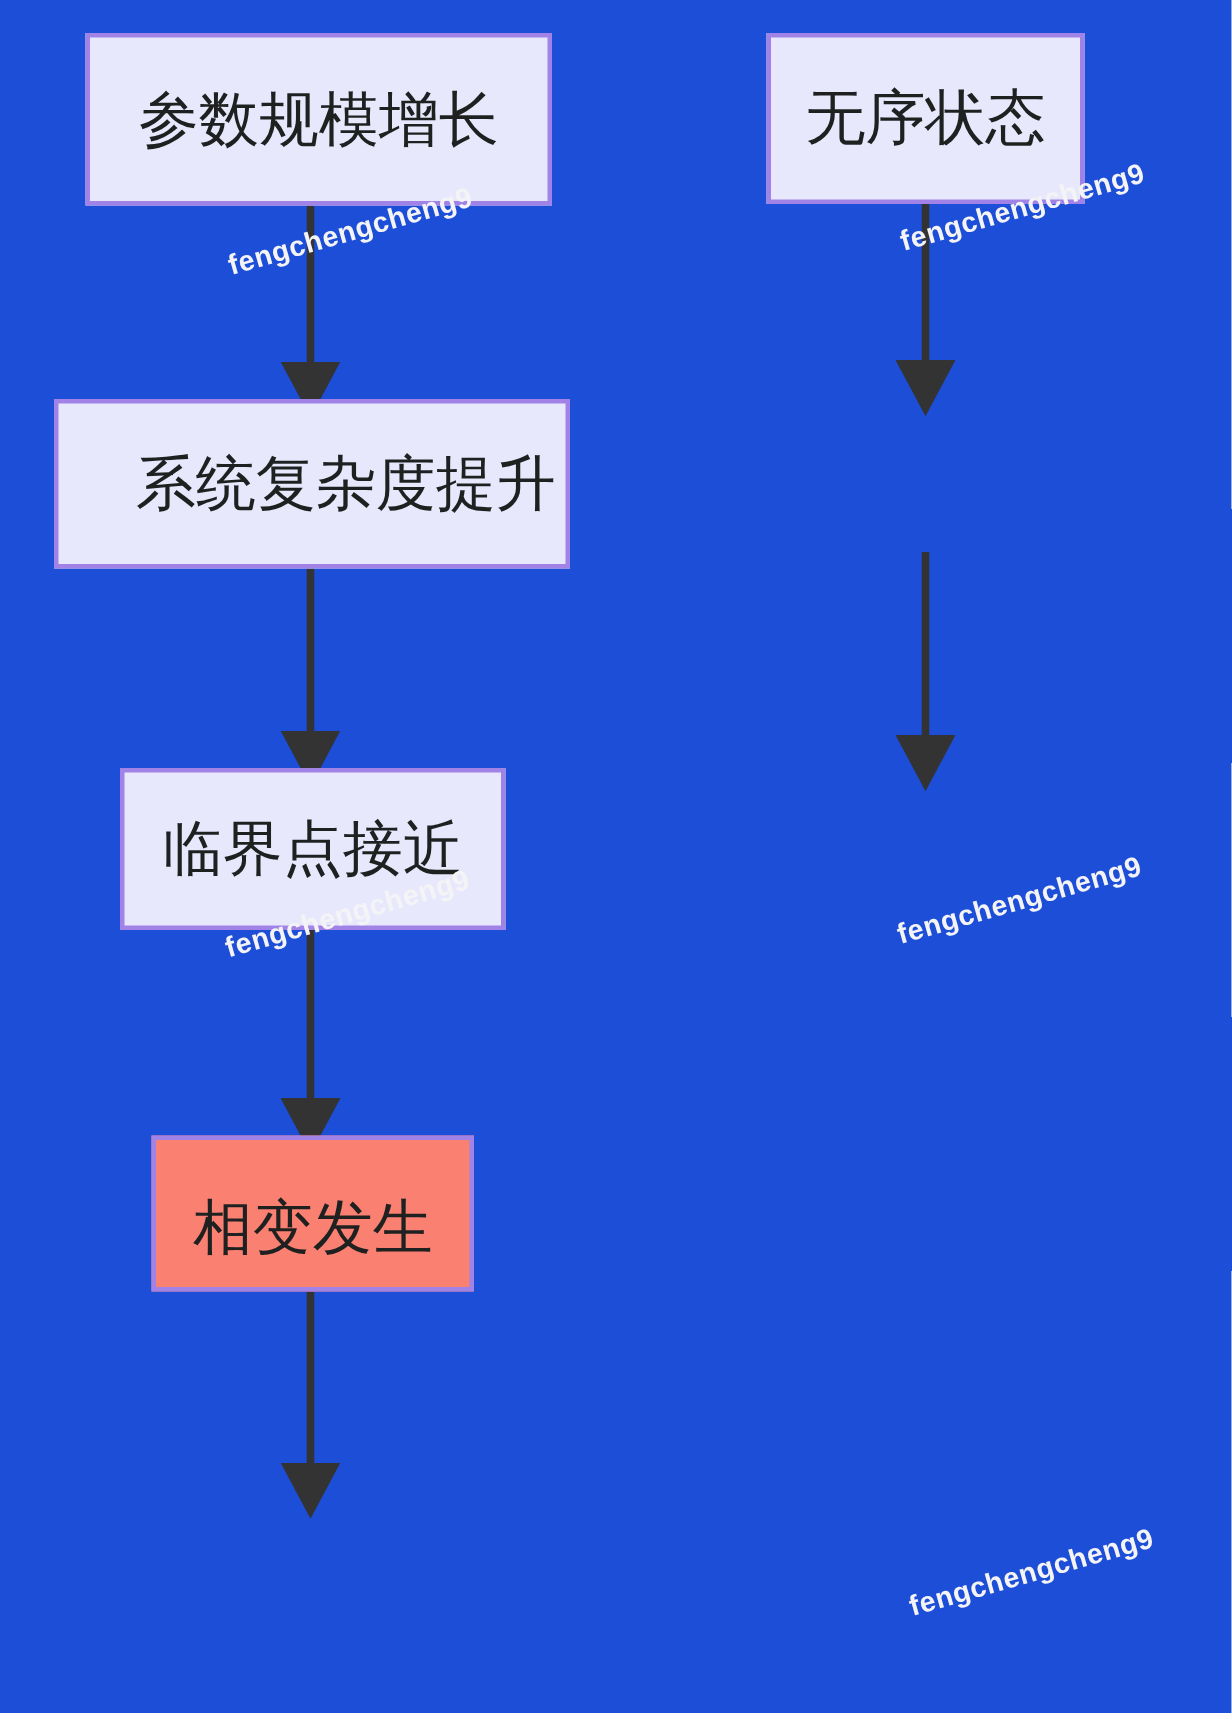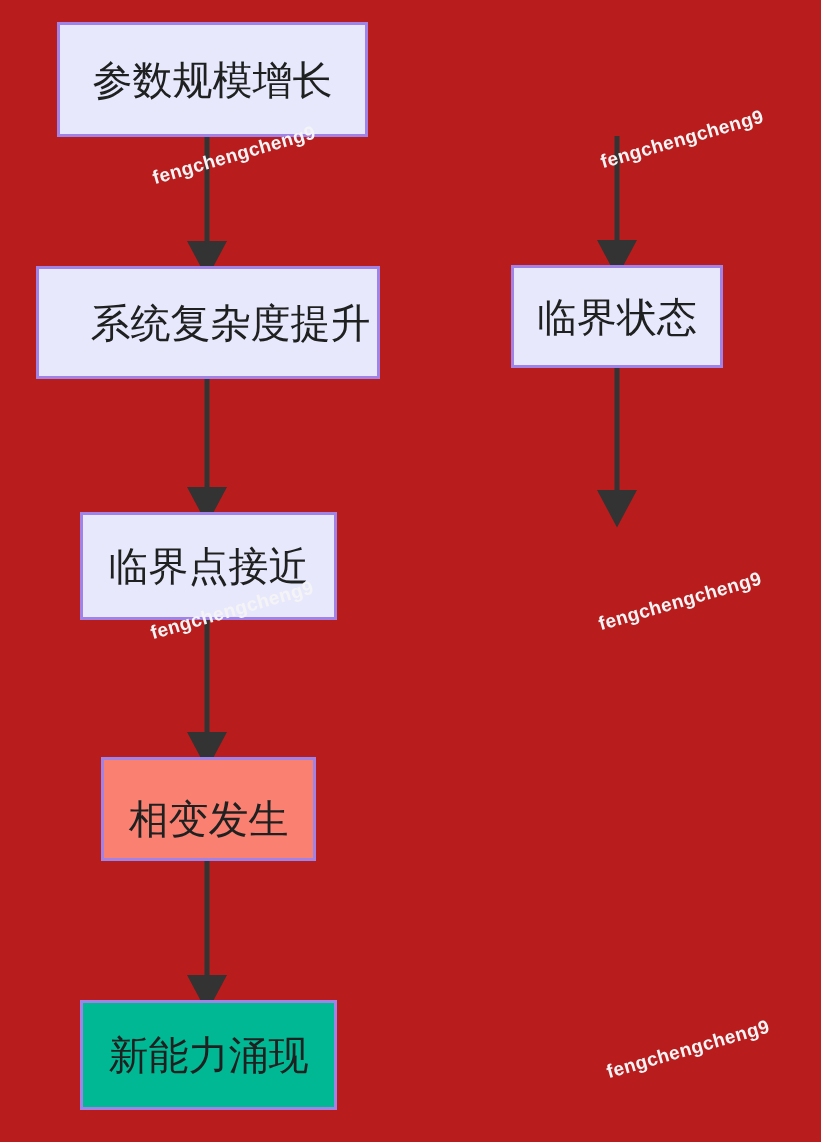--- a/index.html
+++ b/index.html
@@ -62,21 +62,21 @@
   .edge-layer {
     position: absolute;
     inset: 0;
     z-index: 2;
     pointer-events: none;
   }
 </style>
 </head>
 <body>
 
-<div id="canvas" style="background: #b91c1c;">
+<div id="canvas" style="background: #1d4ed8;">
 
   <svg class="edge-layer" width="821" height="1142" viewBox="0 0 821 1142">
     <defs>
       <marker id="arrowhead" markerWidth="10" markerHeight="8" refX="3.0" refY="4" orient="auto" markerUnits="strokeWidth">
         <path d="M0,0 L0,8 L7.5,4 z" fill="#333333"></path>
       </marker>
     </defs>
 
     <line x1="207" y1="137" x2="207" y2="256" stroke="#333333" stroke-width="5" marker-end="url(#arrowhead)"></line>
     <line x1="207" y1="379" x2="207" y2="502" stroke="#333333" stroke-width="5" marker-end="url(#arrowhead)"></line>
@@ -96,28 +96,25 @@
   </div>
 
   <div class="node" style="left: 80px; top: 512px; width: 257px; height: 108px; background: rgb(232, 232, 253); border-color: rgb(161, 131, 232);">
     <span class="node-label" style="color: rgb(31, 32, 32);">临界点接近</span>
   </div>
 
   <div class="node" style="left: 101px; top: 757px; width: 215px; height: 104px; background: rgb(250, 128, 114); border-color: rgb(161, 131, 232);">
     <span class="node-label" style="color: rgb(31, 32, 32); margin-top: 19px;">相变发生</span>
   </div>
 
-  <div class="node" style="left: 80px; top: 1000px; width: 257px; height: 110px; background: rgb(0, 184, 148); border-color: rgb(161, 131, 232);">
-    <span class="node-label" style="color: rgb(31, 32, 32);">新能力涌现</span>
+
+  <div class="node" style="left: 511px; top: 22px; width: 212px; height: 114px; background: rgb(232, 232, 253); border-color: rgb(161, 131, 232);">
+    <span class="node-label" style="color: rgb(31, 32, 32);">无序状态</span>
   </div>
 
-
-  <div class="node" style="left: 511px; top: 265px; width: 212px; height: 103px; background: rgb(232, 232, 253); border-color: rgb(161, 131, 232);">
-    <span class="node-label" style="color: rgb(31, 32, 32);">临界状态</span>
-  </div>
 
 
   <div class="wm-layer">
       <div class="wm" style="left: 150px; top: 168px; color: rgb(244, 244, 246); transform: rotate(-16deg);">fengchengcheng9</div>
       <div class="wm" style="left: 598px; top: 152px; color: rgb(244, 244, 246); transform: rotate(-16deg);">fengchengcheng9</div>
       <div class="wm" style="left: 148px; top: 623px; color: rgb(244, 244, 246); transform: rotate(-16deg);">fengchengcheng9</div>
       <div class="wm" style="left: 596px; top: 614px; color: rgb(244, 244, 246); transform: rotate(-16deg);">fengchengcheng9</div>
       <div class="wm" style="left: 604px; top: 1062px; color: rgb(244, 244, 246); transform: rotate(-16deg);">fengchengcheng9</div>
     </div>
 

